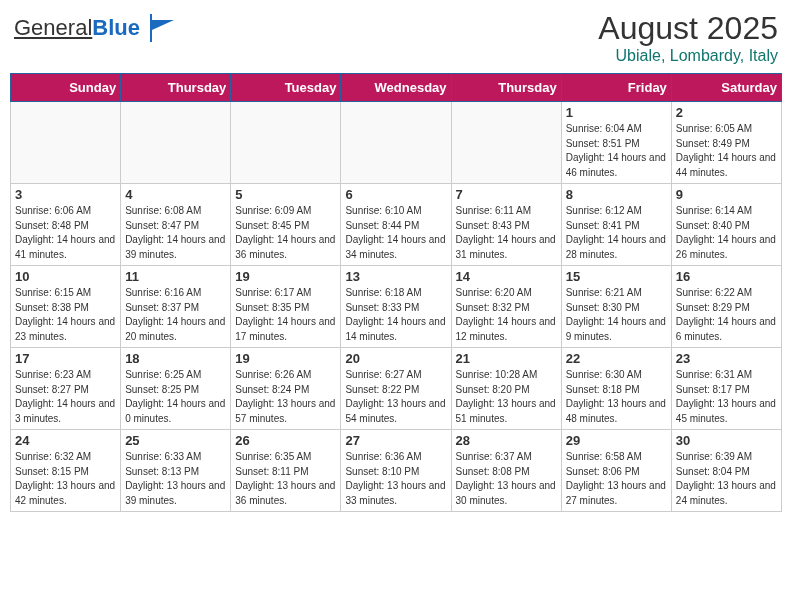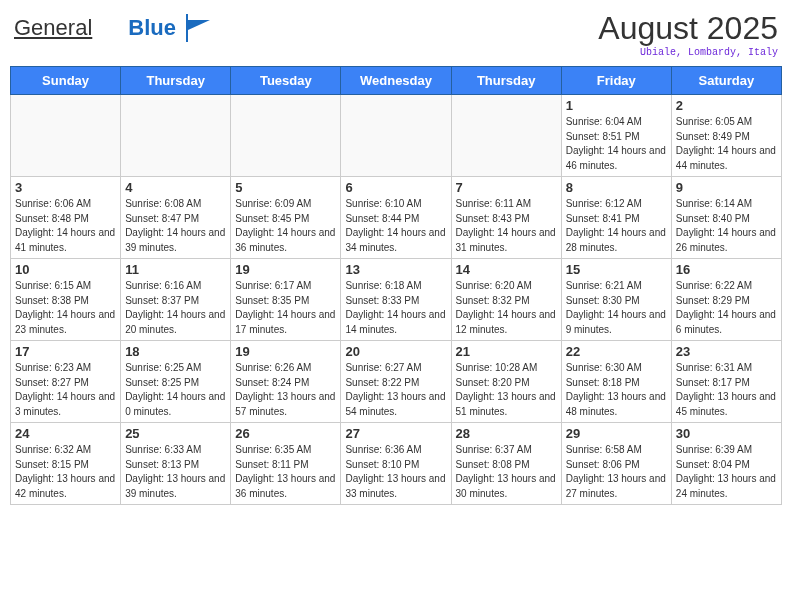--- a/index.html
+++ b/index.html
@@ -20,51 +20,50 @@
     .logo {
       display: flex;
       align-items: center;
       gap: 4px;
     }
     .logo-text {
       font-size: 22px;
       line-height: 1;
     }
     .logo-general { color: #333; font-weight: normal; text-decoration: underline; }
-    .logo-blue { color: #1a6bbf; font-weight: bold; margin-left: 36px; }
+    .logo-blue { color: #1a6bbf; font-weight: bold; }
     .logo-icon {
       width: 36px;
       height: 36px;
     }
     .title-area {
       text-align: right;
       margin-left: 44px;
     }
     .month-title {
       font-size: 32px;
       color: #333;
       font-weight: normal;
     }
     .location-title {
-      font-size: 10px;
-      color: #6d28d9;
-      font-family: Liberation Mono, monospace;
+      font-size: 16px;
+      color: #0f766e;
     }
     .calendar-table {
       width: 100%;
       border-collapse: collapse;
       border: 1px solid #ccc;
     }
     .calendar-table th {
-      background: #3b82f6;
+      background: #be185d;
       color: #fff;
       font-size: 13px;
       font-weight: bold;
       padding: 6px 4px;
-      text-align: center;
+      text-align: right;
       border: 1px solid #2560a0;
     }
     .calendar-table td {
       border: 1px solid #ccc;
       vertical-align: top;
       padding: 3px 4px;
       width: calc(100% / 7);
       min-height: 80px;
       font-size: 10.5px;
       color: #333;

